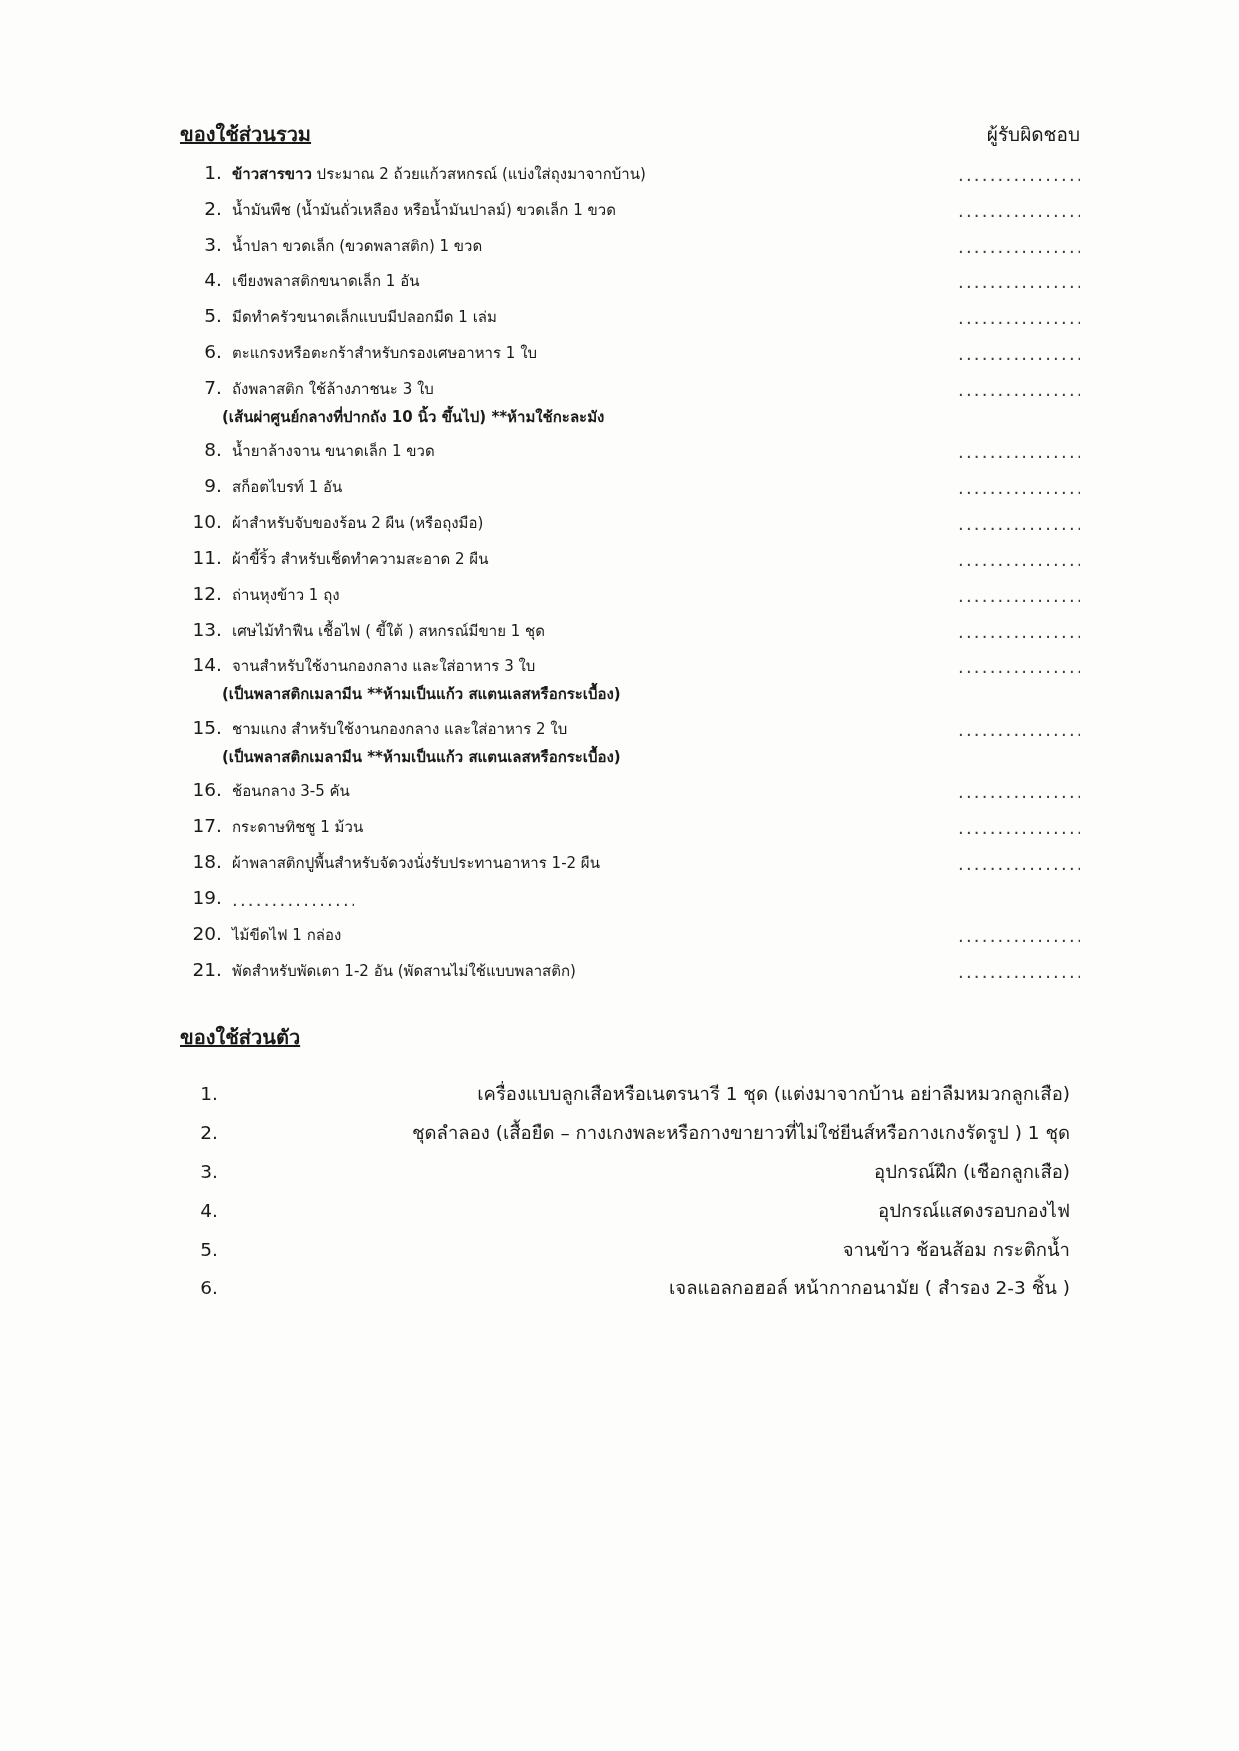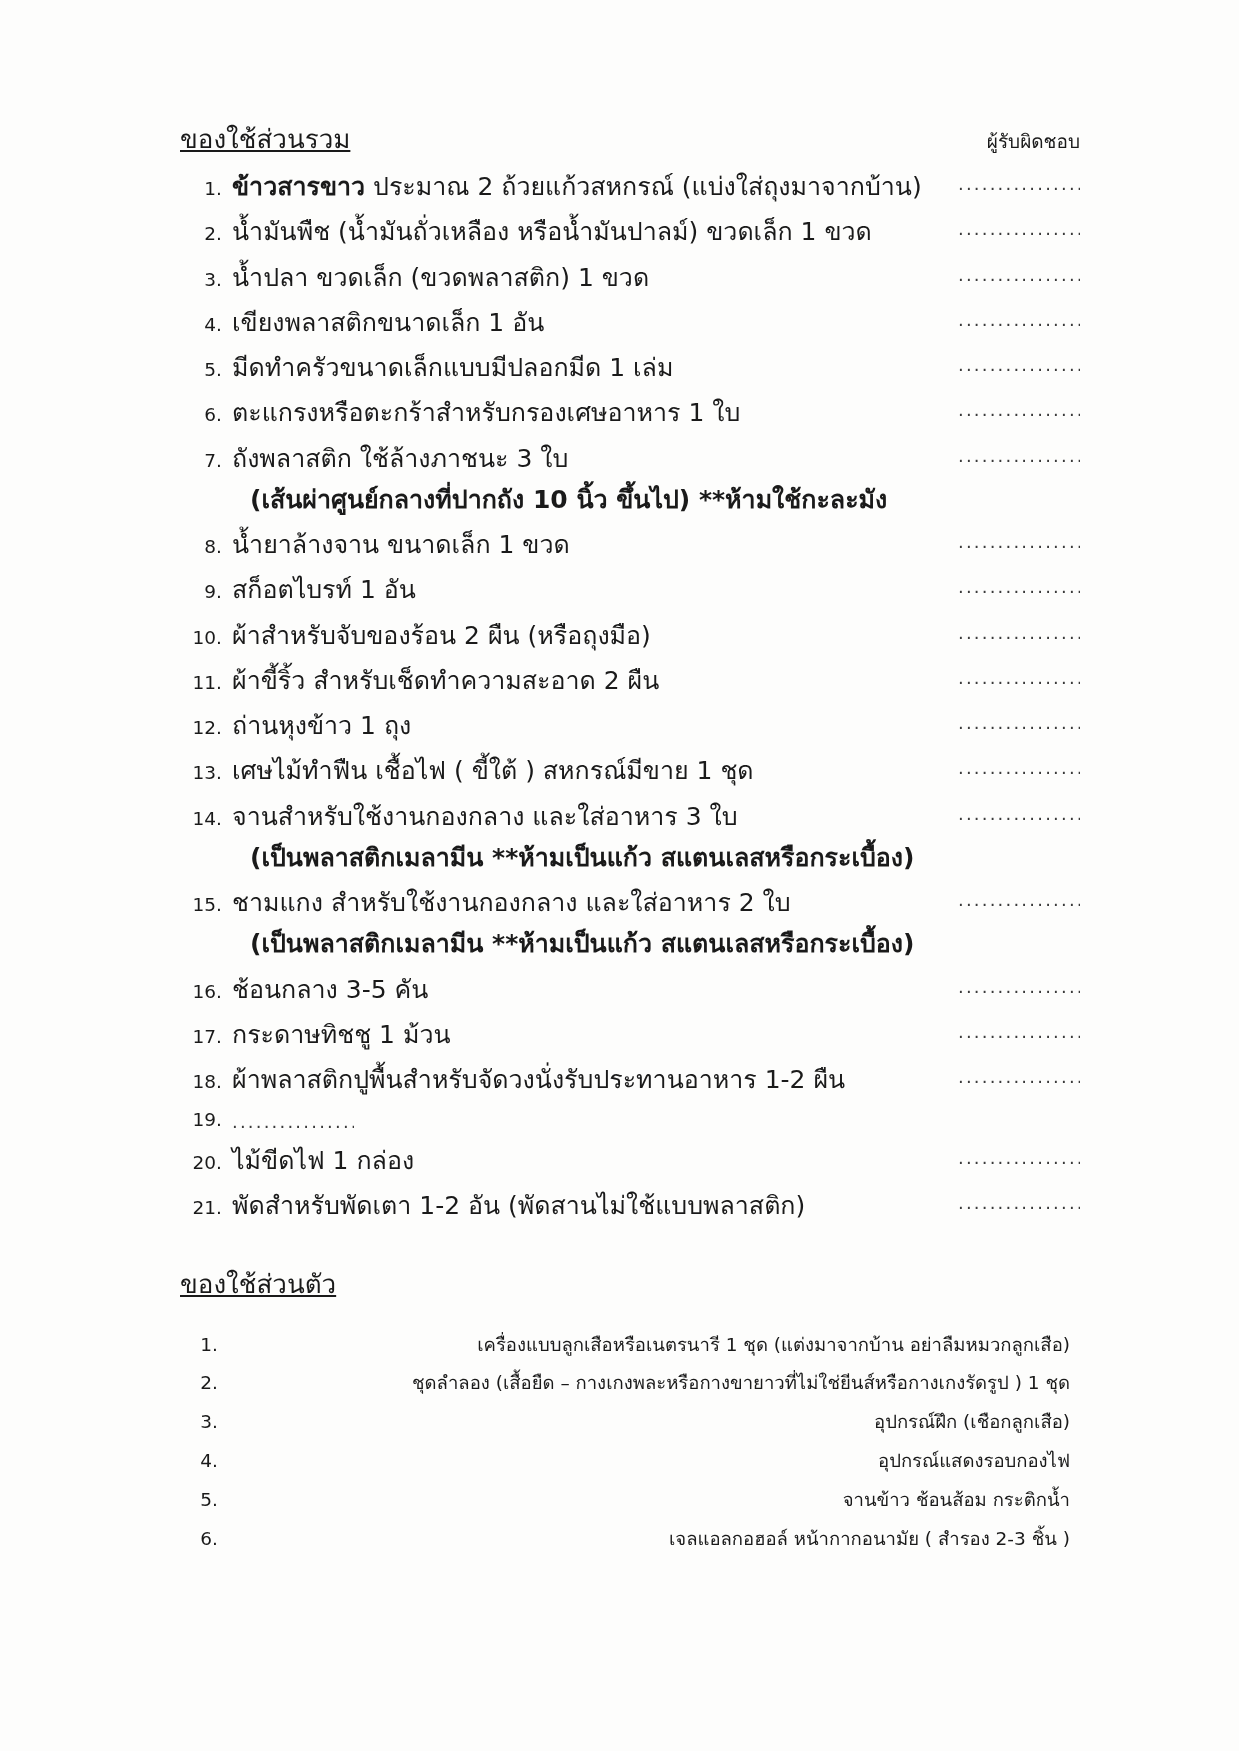--- a/index.html
+++ b/index.html
@@ -30,22 +30,22 @@
   }
 
   
   .sec-head-row {
     display: flex;
     align-items: baseline;
     justify-content: space-between;
     margin-bottom: 10px;
   }
   .sec-title {
-    font-size: 26px;
-    font-weight: normal;
+    font-size: 20px;
+    font-weight: bold;
     text-decoration: underline;
     letter-spacing: 0px;
   }
   .resp-title {
     font-size: 19px;
     font-weight: normal;
     width: 230px;
     text-align: right;
     padding-left: 10px;
   }
@@ -65,21 +65,21 @@
   .num {
     width: 42px;
     text-align: right;
     padding-right: 10px;
     font-size: 18.5px;
     flex: 0 0 auto;
     line-height: 1.45;
   }
   .txt {
     flex: 1 1 auto;
-    font-size: 25px;
+    font-size: 15px;
     line-height: 1.45;
     padding-right: 10px;
   }
   .dots {
     flex: 0 0 auto;
     width: 122px;
     font-size: 18px;
     letter-spacing: 2.2px;
     color: #3a3a3a;
     white-space: nowrap;
@@ -88,21 +88,21 @@
     align-self: flex-start;
     padding-top: 4px;
   }
   .dots.empty { visibility: hidden; }
   .subrow {
     display: flex;
     align-items: baseline;
     margin-top: -4px;
     margin-bottom: 9px;
   }
-  .subrow .txt { padding-left: 0; margin-left: 28px; }
+  .subrow .txt { padding-left: 0; }
   .sub-indent { width: 42px; flex: 0 0 auto; }
   b, .b { font-weight: bold; }
 
   
   .sec2 {
     margin-top: 38px;
   }
   .sec2 .sec-title {
     display: block;
     margin-bottom: 28px;

